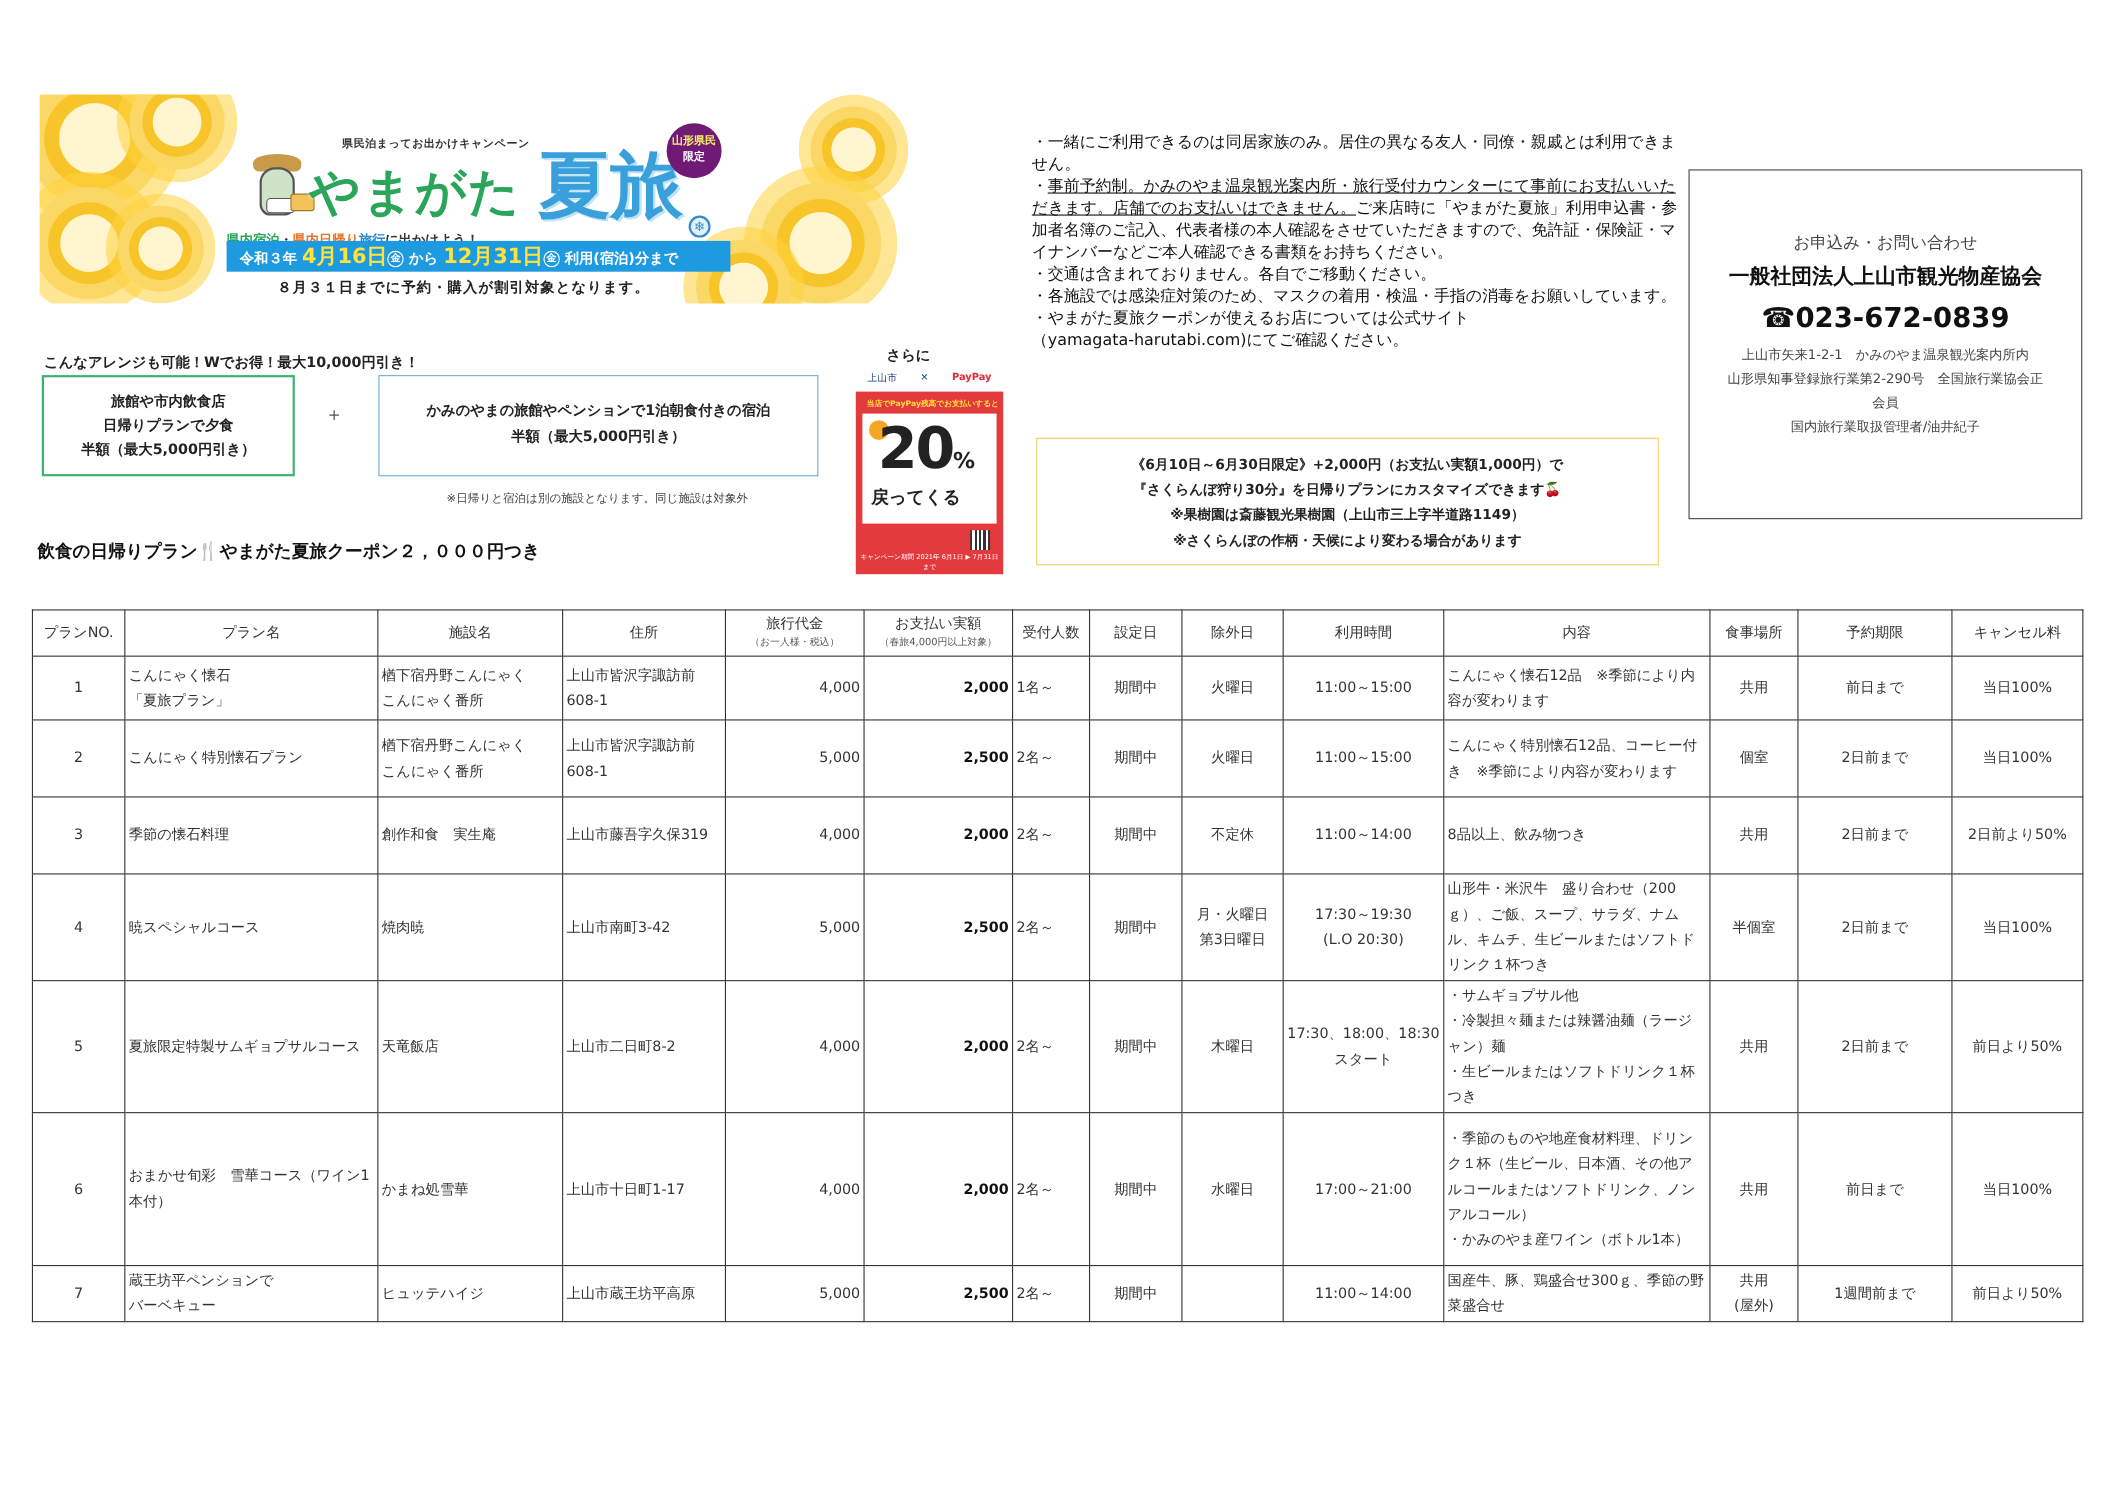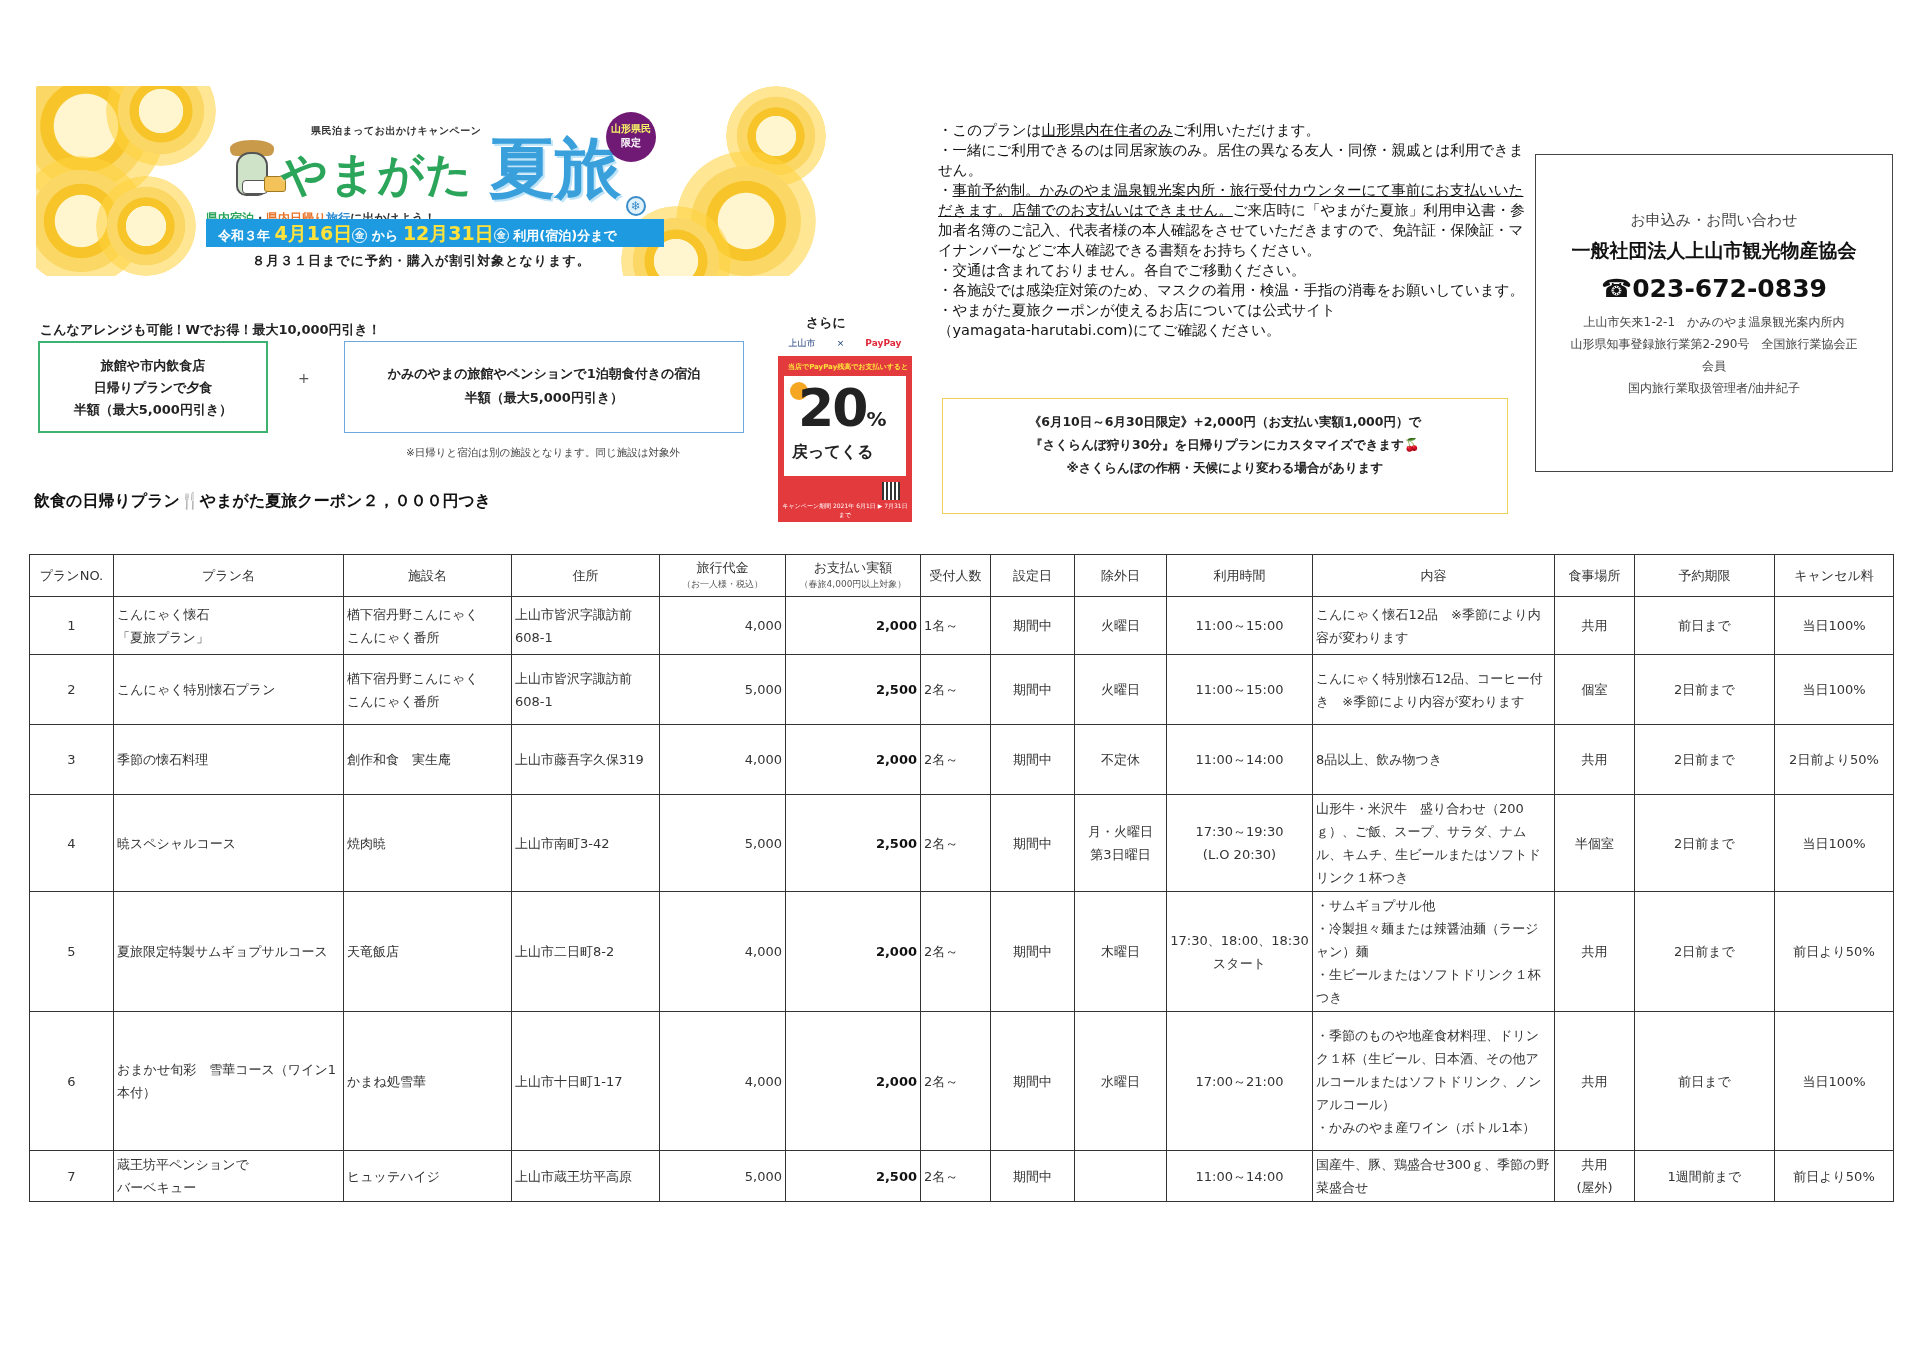--- a/index.html
+++ b/index.html
@@ -116,21 +116,20 @@
     <span>令和３年</span>
     <span class="big">4月16日</span><span class="circ">金</span>
     <span>から</span>
     <span class="big">12月31日</span><span class="circ">金</span>
     <span>利用(宿泊)分まで</span>
   </div>
 </div>
 <div class="banner-note">８月３１日までに予約・購入が割引対象となります。</div>
 
 <div class="notice">
-  <p><span>・このプランは</span><span class="u">山形県内在住者のみ</span><span>ご利用いただけます。</span></p>
   <p>・一緒にご利用できるのは同居家族のみ。居住の異なる友人・同僚・親戚とは利用できません。</p>
   <p><span>・</span><span class="u">事前予約制。かみのやま温泉観光案内所・旅行受付カウンターにて事前にお支払いいただきます。店舗でのお支払いはできません。</span><span>ご来店時に「やまがた夏旅」利用申込書・参加者名簿のご記入、代表者様の本人確認をさせていただきますので、免許証・保険証・マイナンバーなどご本人確認できる書類をお持ちください。</span></p>
   <p>・交通は含まれておりません。各自でご移動ください。</p>
   <p>・各施設では感染症対策のため、マスクの着用・検温・手指の消毒をお願いしています。</p>
   <p>・やまがた夏旅クーポンが使えるお店については公式サイト</p>
   <p>（yamagata-harutabi.com)にてご確認ください。</p>
 </div>
 
 <div class="contact">
   <div class="c-label">お申込み・お問い合わせ</div>
@@ -167,20 +166,21 @@
   <div class="orange"></div>
   <div class="pct"><span>20</span><small>%</small></div>
   <div class="back">戻ってくる</div>
   <div class="qr"></div>
   <div class="foot">キャンペーン期間 2021年 6月1日 ▶ 7月31日まで</div>
 </div>
 
 <div class="cherry">
   <div>《6月10日～6月30日限定》+2,000円（お支払い実額1,000円）で</div>
   <div><span>『さくらんぼ狩り30分』を日帰りプランにカスタマイズできます</span><span>🍒</span></div>
+  <div>※果樹園は斎藤観光果樹園（上山市三上字半道路1149）</div>
   <div>※さくらんぼの作柄・天候により変わる場合があります</div>
 </div>
 
 <div class="section-title">
   <span>飲食の日帰りプラン</span><span>🍴</span><span>やまがた夏旅クーポン２，０００円つき</span>
 </div>
 
 <table class="plan-table">
   <colgroup>
     <col style="width:84px">

